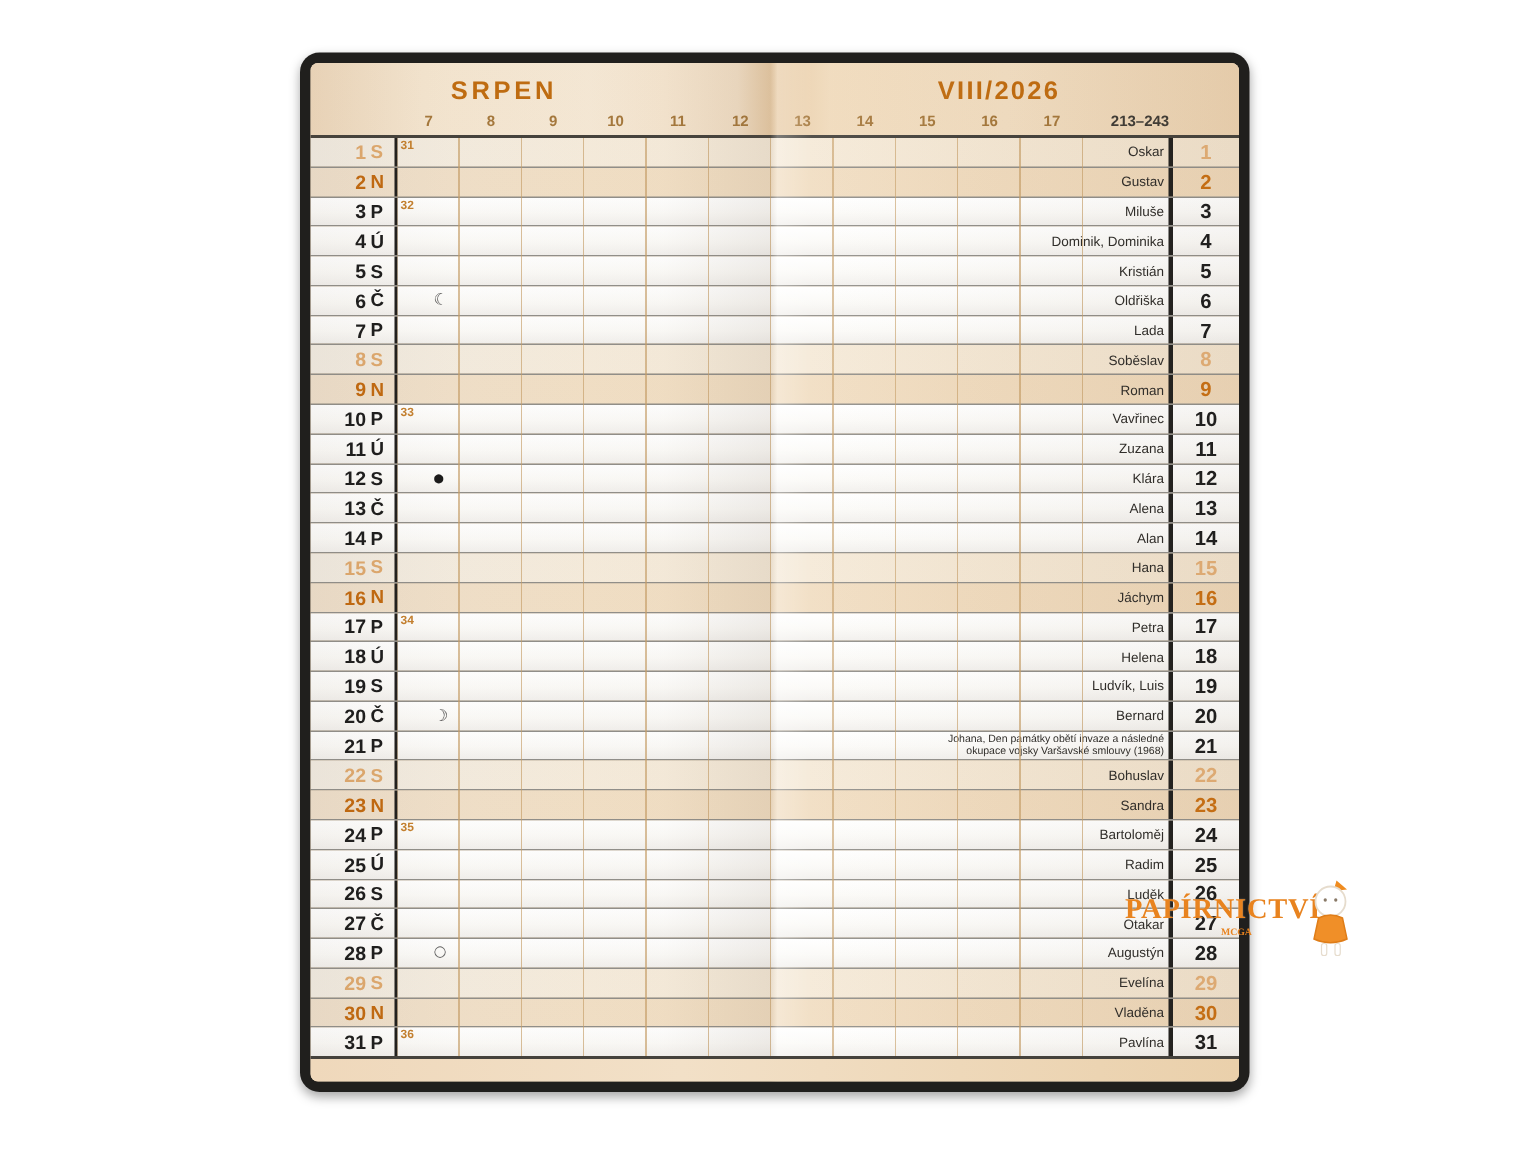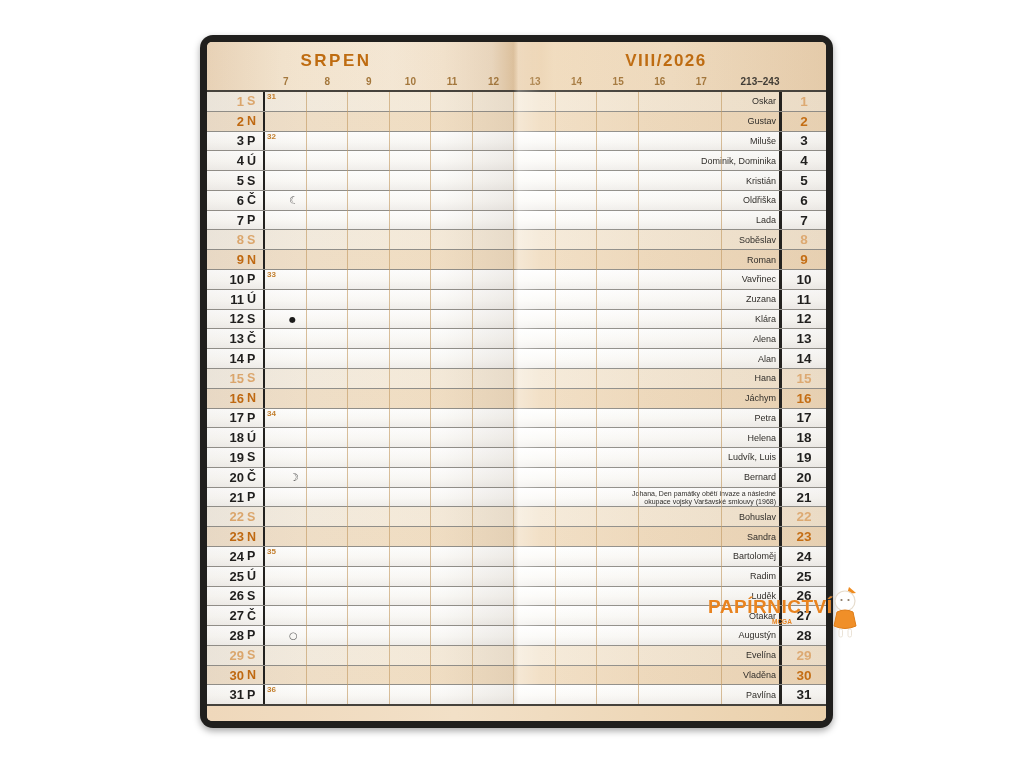--- a/index.html
+++ b/index.html
@@ -74,21 +74,21 @@
           rgba(110,90,70,0.05) 0%, rgba(110,90,70,0.015) 15%, rgba(110,90,70,0.02) 38%,
           rgba(110,90,70,0.10) 49.5%, rgba(255,255,255,0.30) 50.3%,
           rgba(255,255,255,0.08) 54%, rgba(110,90,70,0.02) 72%, rgba(110,90,70,0.06) 100%);}
 
   
   .footer-strip{position:absolute;left:0;bottom:0;width:100%;height:17px;box-sizing:border-box;
                 border-top:2px solid #45423c;
                 background:linear-gradient(90deg,#efd8bb 0%,#f2e0c7 40%,#ead0ab 100%);}
 
   
-  .watermark{position:absolute;left:708px;top:596px;pointer-events:none;}
+  .watermark{position:absolute;left:750px;top:596px;pointer-events:none;font-family:Liberation Serif, serif;}
   .wm-text{font-size:19px;font-weight:bold;letter-spacing:0.5px;color:#e8831f;
            text-shadow:0 0 1px rgba(255,255,255,0.5);}
   .wm-sub{position:absolute;left:64px;top:22px;font-size:6.5px;font-weight:bold;color:#e8831f;}
   .wm-mascot{position:absolute;left:119px;top:-10px;}
 </style>
 </head>
 <body>
 
 <div class="stage">
 

